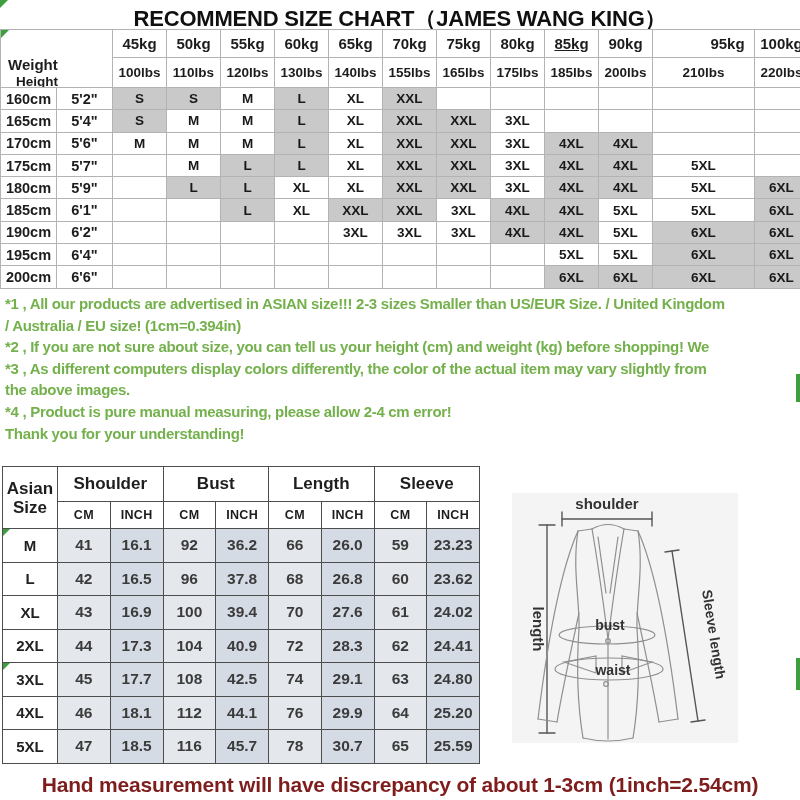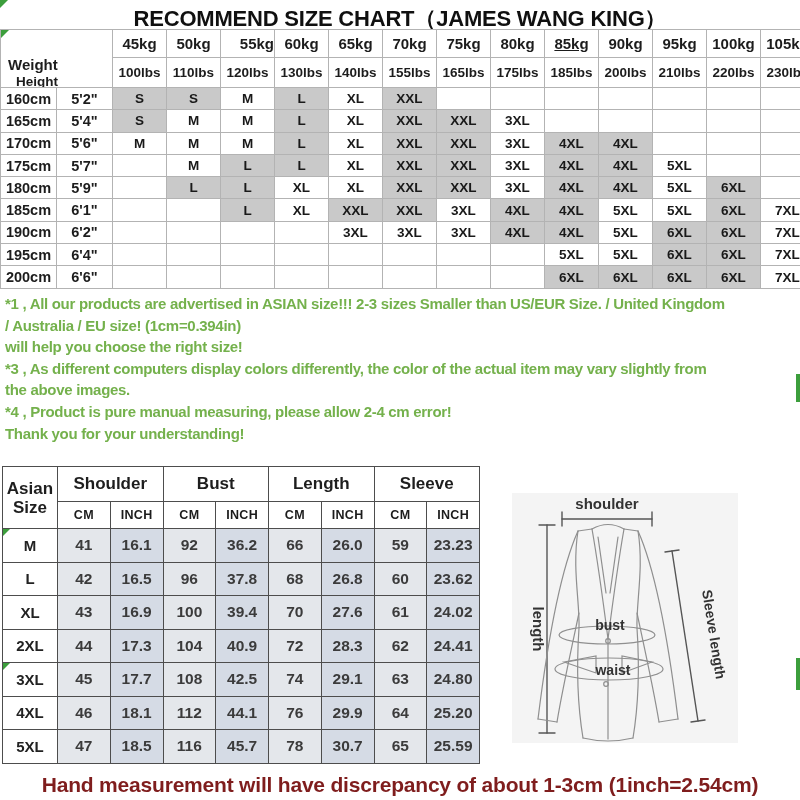--- a/index.html
+++ b/index.html
@@ -68,29 +68,29 @@
   <table class="size-table">
     <thead>
         <tr class="kg">
           <th class="corner" rowspan="2" colspan="2" style="width: 111px;">
             <div class="gtri"></div>
             <span class="cw">Weight</span>
             <span class="ch">Height</span>
           </th>
           <th style="width: 53px;">45kg</th>
           <th style="width: 53px;">50kg</th>
-          <th style="width: 53px; text-align: right;">55kg</th>
+          <th style="width: 53px;">55kg</th>
           <th style="width: 53px;">60kg</th>
           <th style="width: 53px;">65kg</th>
           <th style="width: 53px;">70kg</th>
           <th style="width: 53px;">75kg</th>
           <th style="width: 53px;">80kg</th>
           <th style="width: 53px; text-decoration: underline;">85kg</th>
           <th style="width: 53px;">90kg</th>
-          <th style="width: 53px;">95kg</th>
+          <th style="width: 53px; padding-left: 48px;">95kg</th>
           <th style="width: 53px;">100kg</th>
           <th style="width: 53px;">105kg</th>
         </tr>
         <tr class="lbs">
           <th>100lbs</th>
           <th>110lbs</th>
           <th>120lbs</th>
           <th>130lbs</th>
           <th>140lbs</th>
           <th>155lbs</th>
@@ -256,21 +256,21 @@
           <td class="gray-cell">6XL</td>
           <td class="gray-cell">6XL</td>
           <td>7XL</td>
         </tr>
       </tbody>
   </table>
 
   <div class="notes">
       <div class="note-line">*1 , All our products are advertised in ASIAN size!!! 2-3 sizes Smaller than US/EUR Size. / United Kingdom</div>
       <div class="note-line">/ Australia / EU size! (1cm=0.394in)</div>
-      <div class="note-line">will help you choose the right size!</div>
+      <div class="note-line">*2 , If you are not sure about size, you can tell us your height (cm) and weight (kg) before shopping! We</div>
       <div class="note-line">*3 , As different computers display colors differently, the color of the actual item may vary slightly from</div>
       <div class="note-line">the above images.</div>
       <div class="note-line">*4 , Product is pure manual measuring, please allow 2-4 cm error!</div>
       <div class="note-line">Thank you for your understanding!</div>
     </div>
 
   <table class="measure-table">
     <thead>
         <tr class="grp">
           <th class="asian" rowspan="2" style="width: 54px;">

